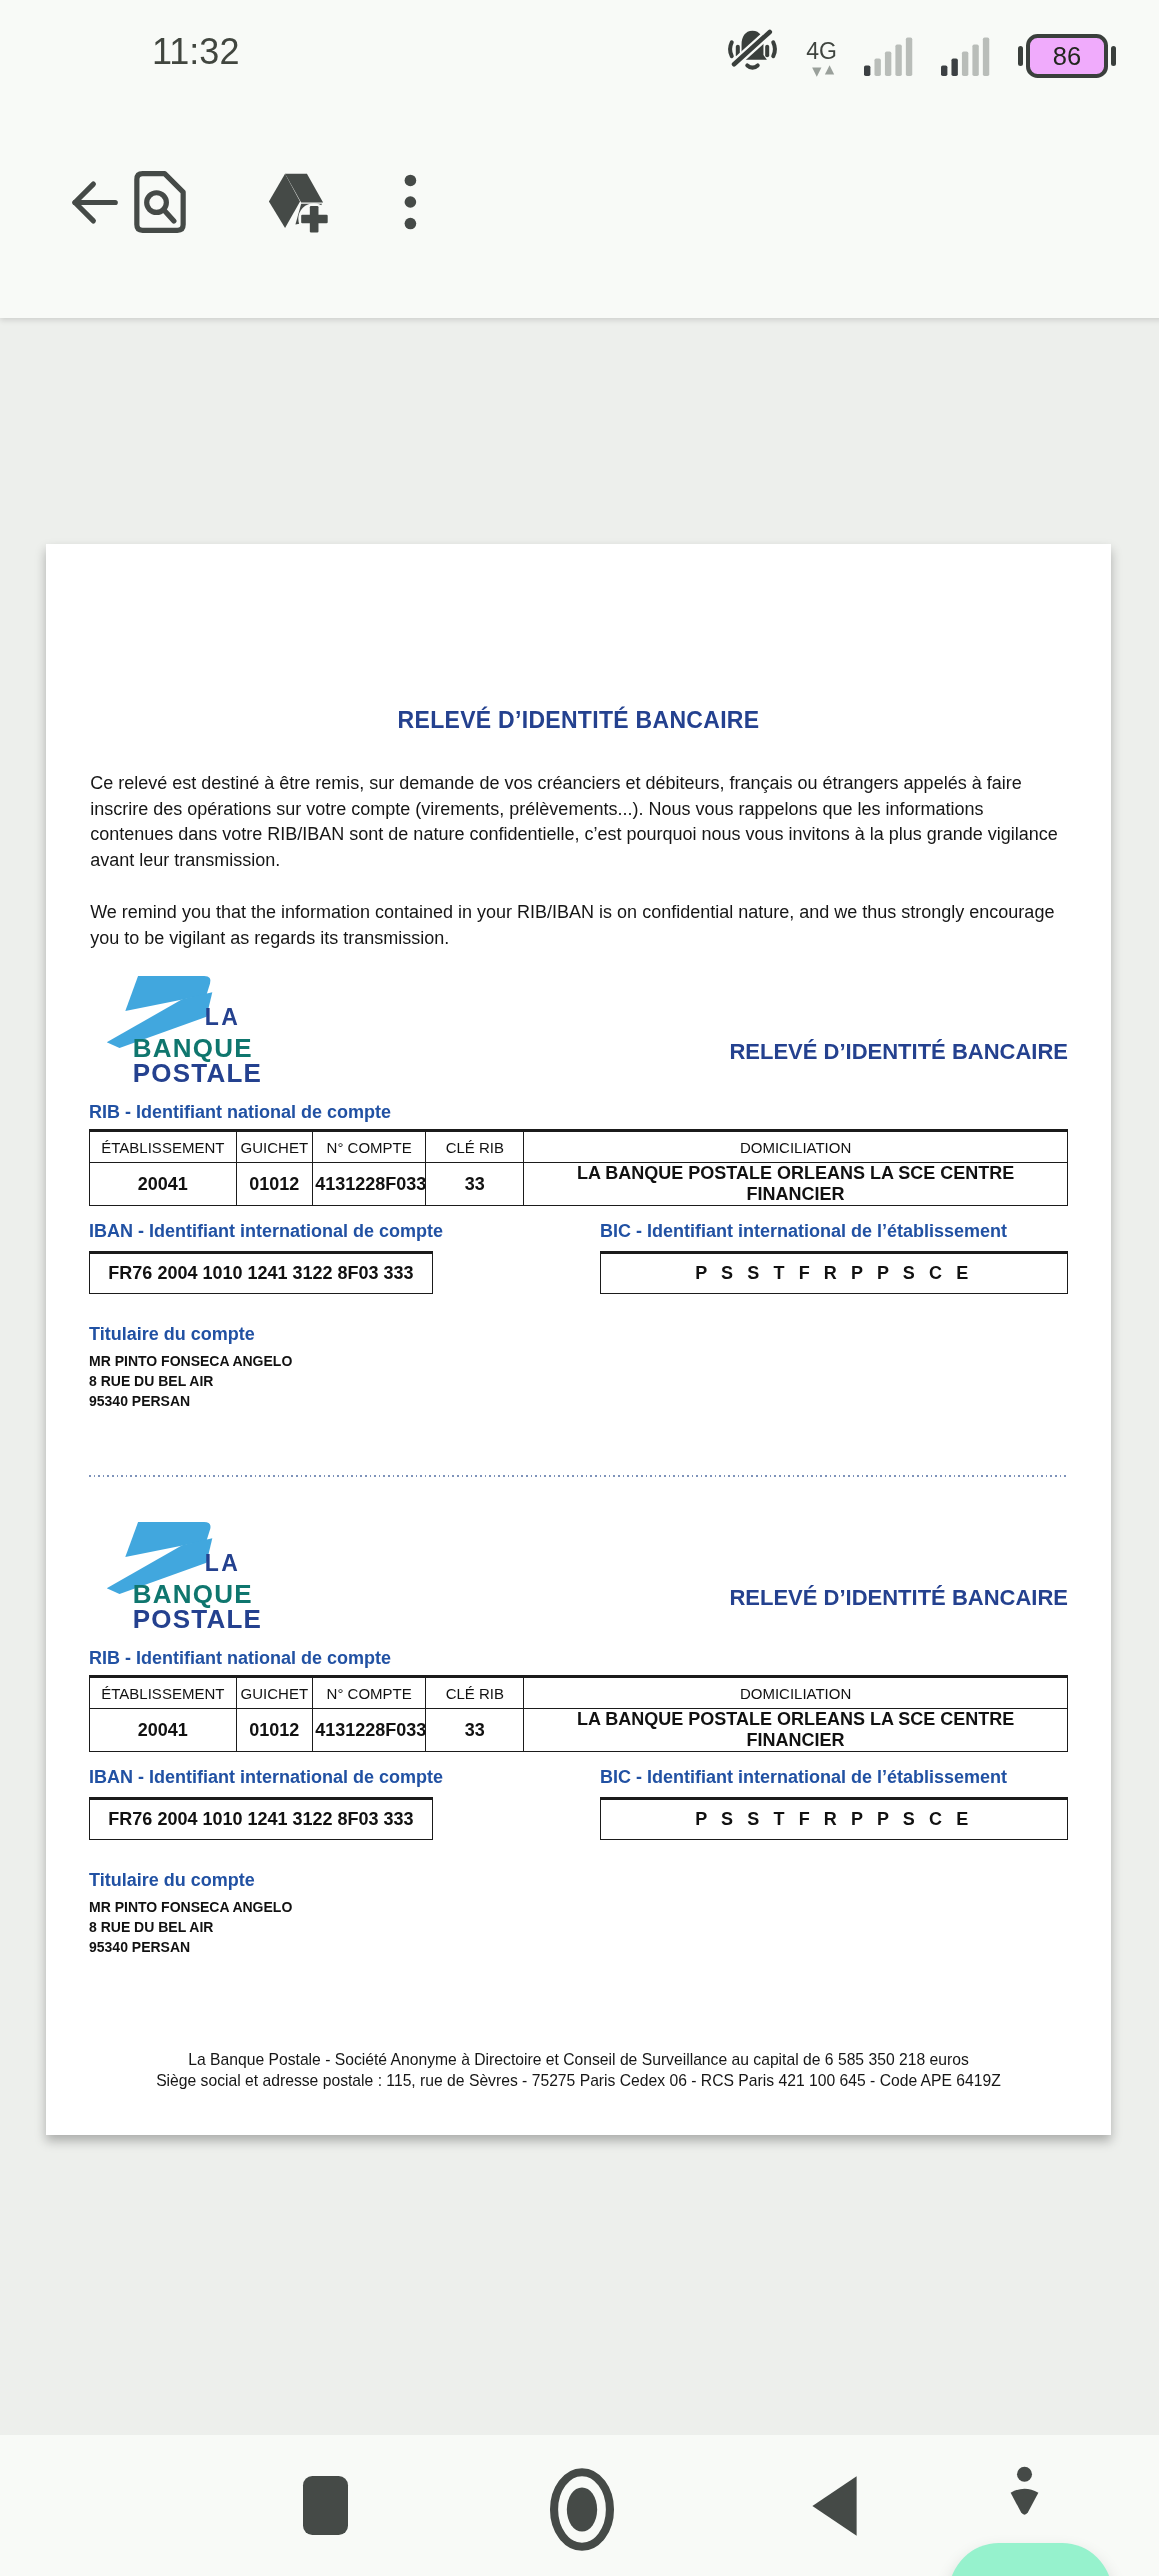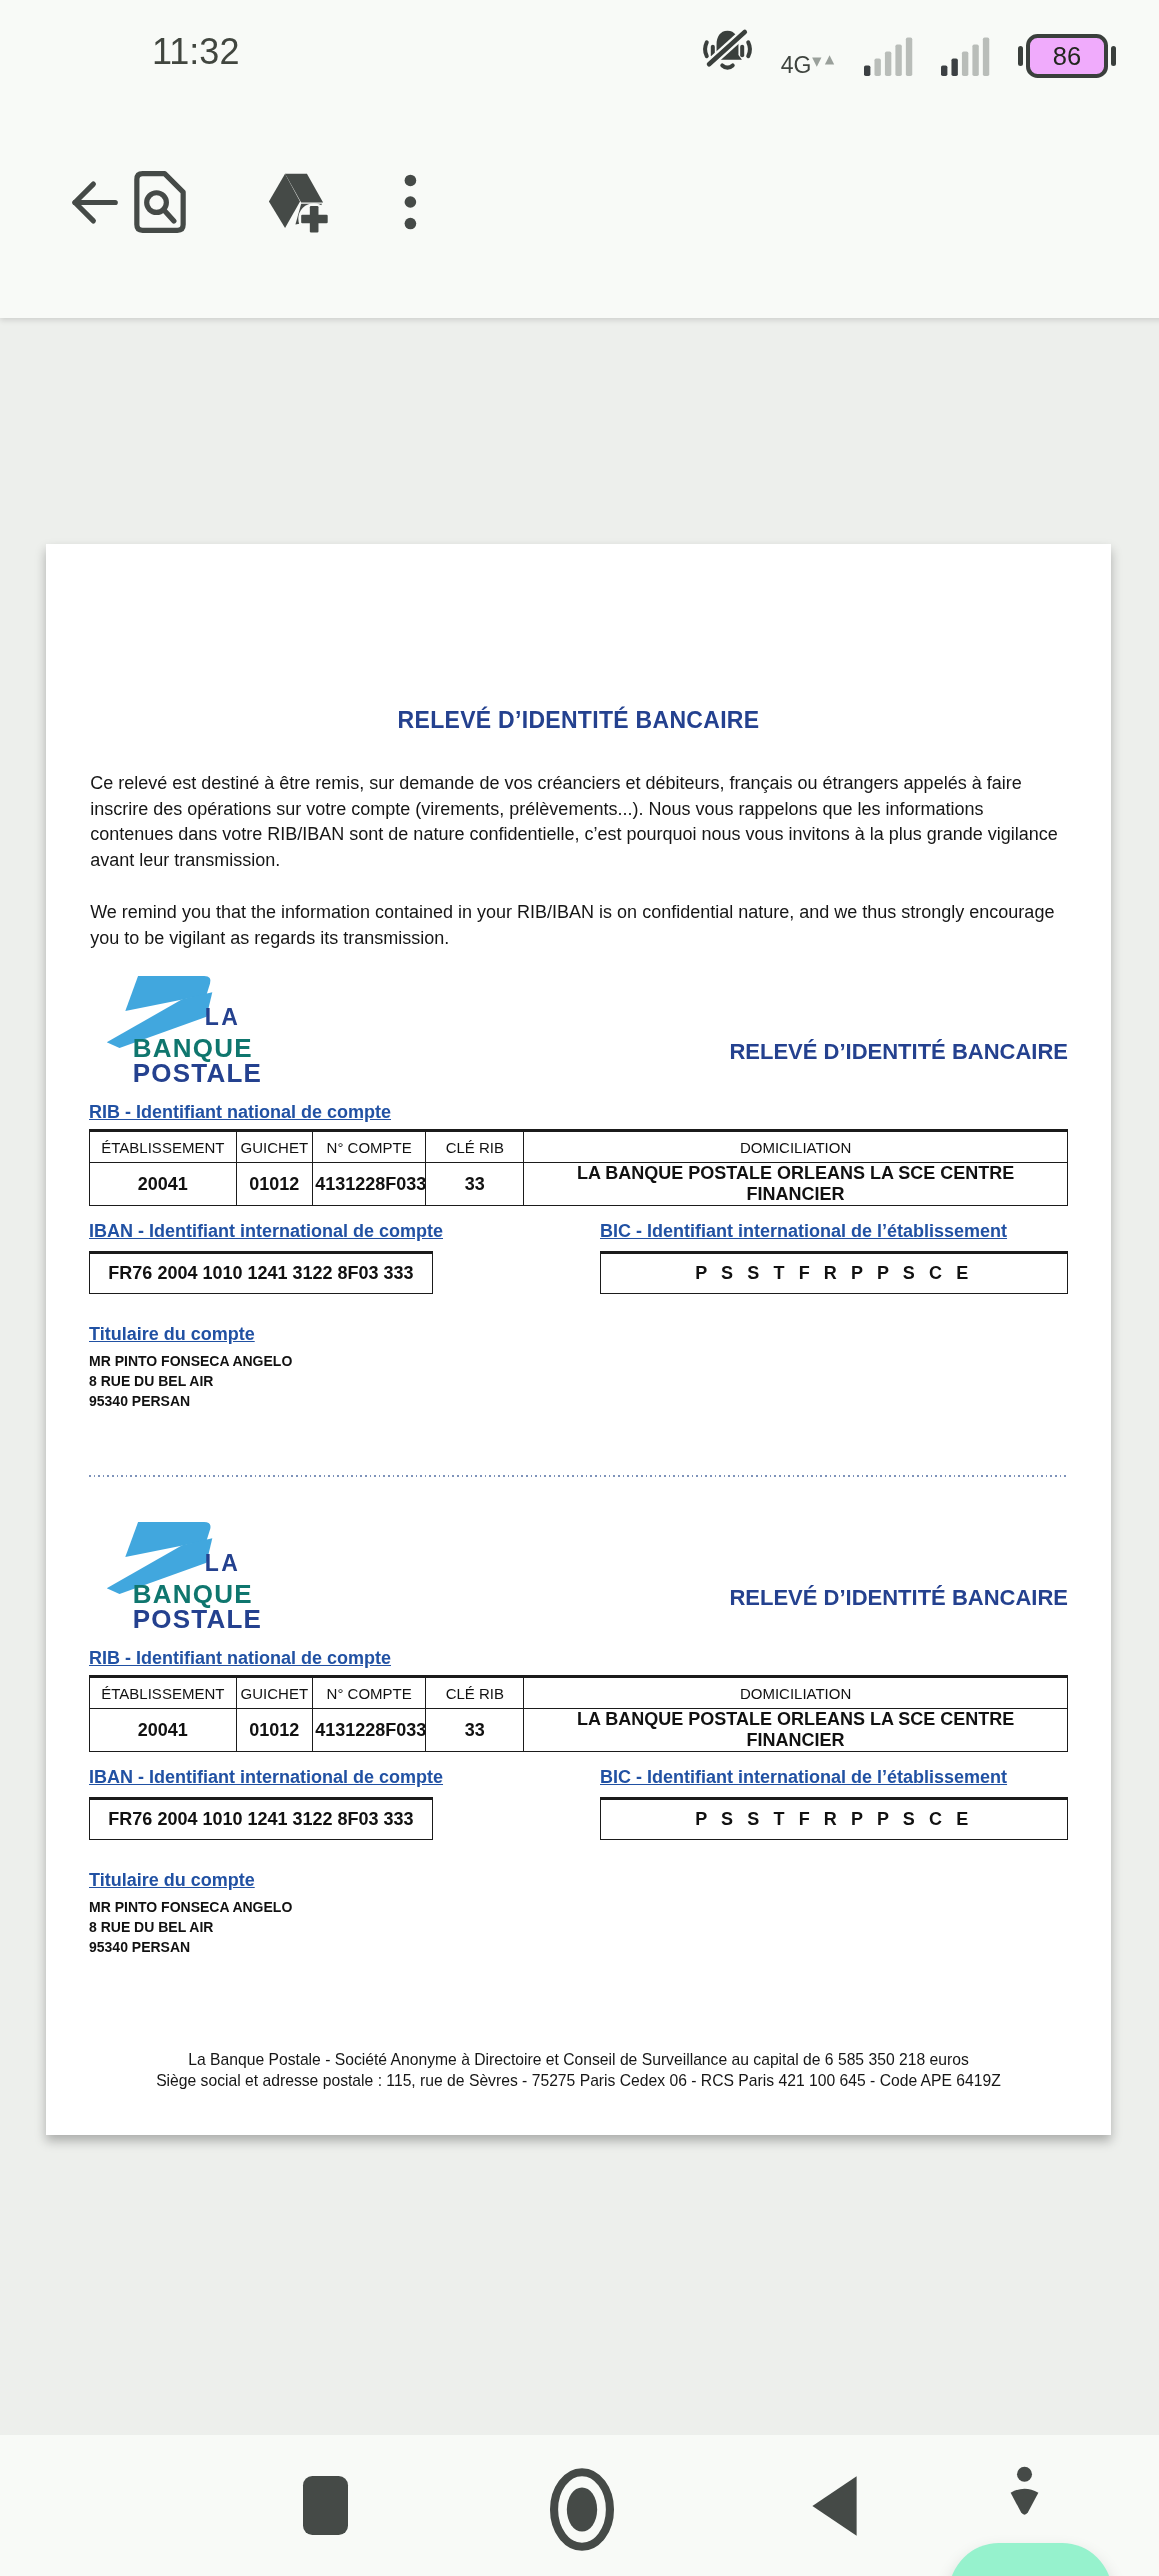--- a/index.html
+++ b/index.html
@@ -6,21 +6,21 @@
   #screen{position:relative;width:1159px;height:2576px;background:#EDEFEC;overflow:hidden;padding-left:8px;}
 
   
   .header{position:absolute;top:0;left:0;right:0;height:318px;background:#F8FAF7;
           box-shadow:0 2.3px 5.8px rgba(0,0,0,.14);z-index:5;}
   .status-bar{position:absolute;top:0;left:0;right:0;height:99px;display:flex;
               align-items:center;justify-content:space-between;box-sizing:border-box;
               padding:5.8px 51px 0 152px;}
   .status-time{font-size:36px;font-weight:500;color:#41463F;}
   .status-icons{display:flex;align-items:flex-end;gap:27px;}
-  .net-cell{display:flex;align-items:flex-start;line-height:1;}
+  .net-cell{display:flex;flex-direction:column;align-items:flex-end;line-height:1;}
   .net-type{font-size:23px;font-weight:500;color:#3F443F;margin-bottom:1.2px;}
   .battery{display:flex;align-items:center;gap:2.9px;}
   .batt-tick{width:5.2px;height:20px;border-radius:2.9px;background:#3A3F3C;}
   .batt-body{width:82px;height:44px;border:4px solid #3A3F3C;border-radius:11.6px;
              background:#f0abfc;display:flex;align-items:center;justify-content:center;box-sizing:border-box;}
   .batt-body span{font-size:25.5px;color:#23271F;}
 
   .app-bar{position:absolute;top:99px;left:0;right:0;height:219px;display:flex;
            align-items:center;box-sizing:border-box;padding:0 56px 11.6px 68px;}
   .back-btn{width:64px;flex:none;display:flex;align-items:center;}
@@ -45,21 +45,21 @@
 
   .logo{position:absolute;left:12.8px;top:0;width:151px;height:116px;}
   .brand-la{position:absolute;left:103px;top:36px;font-size:23px;font-weight:bold;
             color:#24418F;letter-spacing:2.3px;}
   .brand-banque{position:absolute;left:31px;top:65px;font-size:26px;font-weight:bold;
                 color:#0f766e;letter-spacing:1.2px;}
   .brand-postale{position:absolute;left:31px;top:90px;font-size:26px;font-weight:bold;
                  color:#24418F;letter-spacing:1.2px;}
 
   .sec-header{position:absolute;right:0;top:71px;font-size:22px;font-weight:bold;color:#24418F;}
-  .blue-label{font-size:18px;font-weight:bold;color:#2151A3;text-decoration:underline;}
+  .blue-label{font-size:18px;font-weight:bold;color:#2151A3;}
   .rib-label{position:absolute;left:0;top:134px;}
 
   .rib-table{position:absolute;left:0;right:0;top:161px;width:100%;border-collapse:collapse;
              border:1.7px solid #1B1B1B;border-top-width:3.5px;table-layout:fixed;}
   .rib-table th{border:1.7px solid #1B1B1B;height:30px;font-size:15px;font-weight:normal;
                 color:#111;text-align:center;padding:0 2.3px;}
   .rib-table td{border:1.7px solid #1B1B1B;height:36px;font-size:18px;font-weight:bold;
                 color:#111;text-align:center;padding:0 2.3px;}
 
   .iban-label{position:absolute;left:0;top:253px;}

